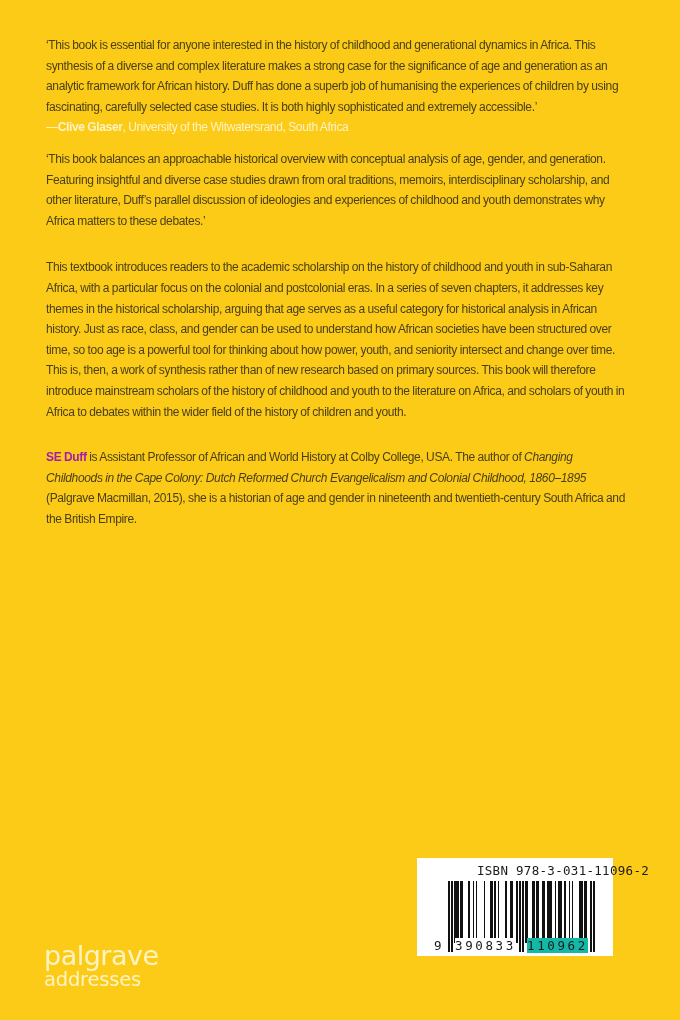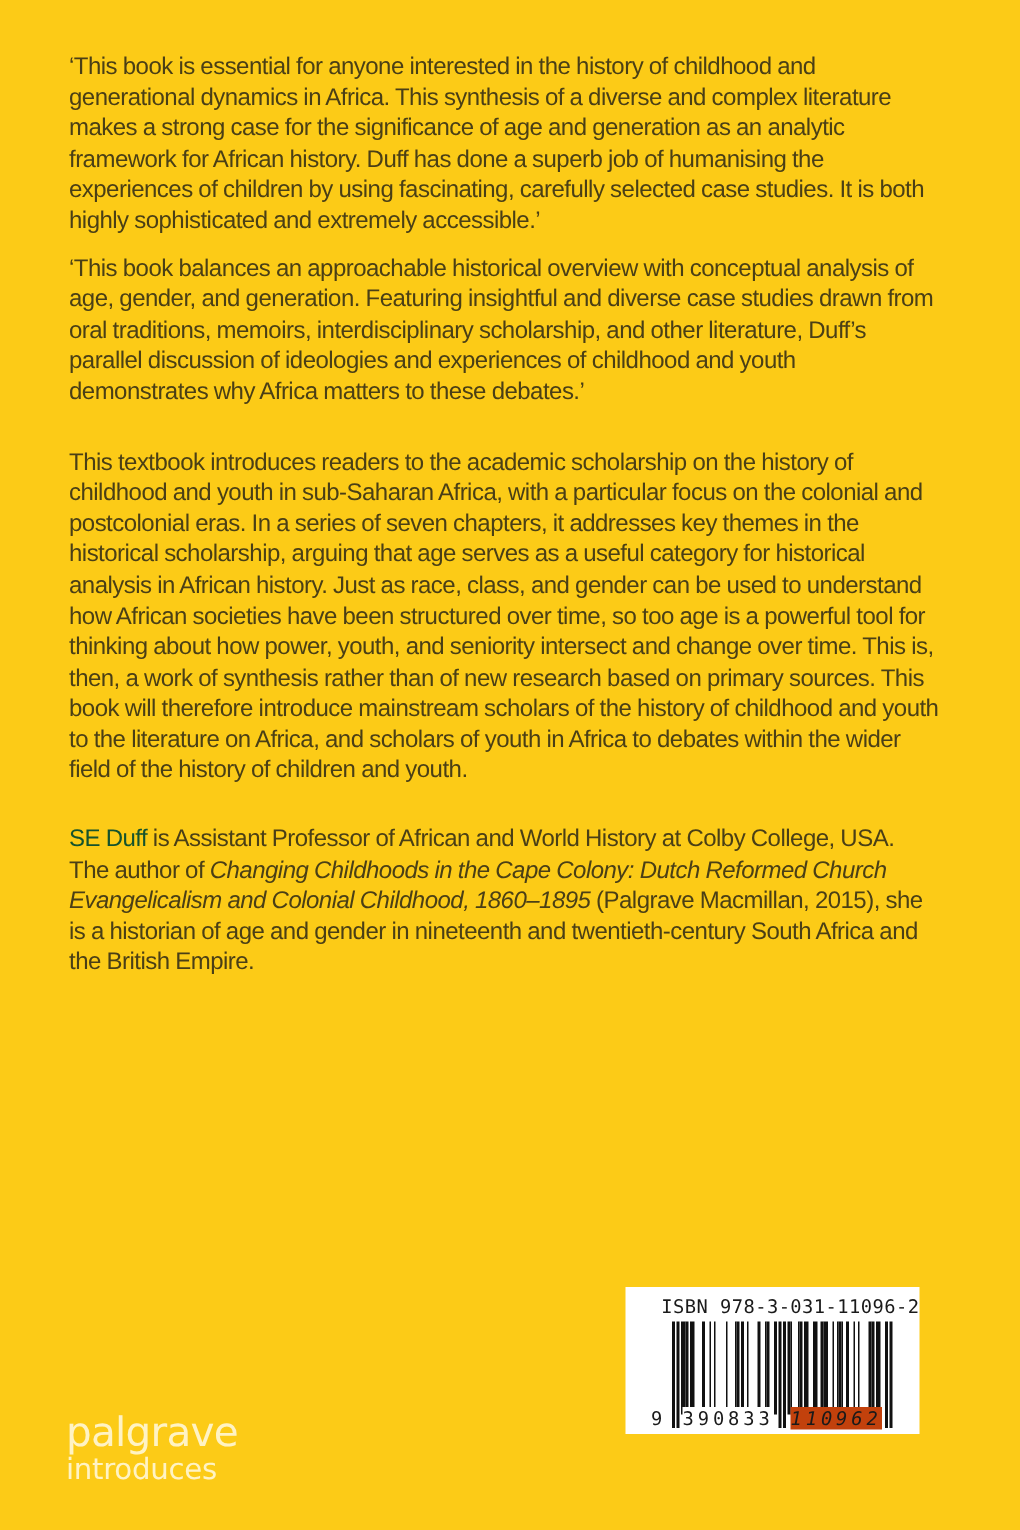--- a/index.html
+++ b/index.html
@@ -7,104 +7,106 @@
     width: 680px; height: 1020px; overflow: hidden;
     background: #fccb17;
     font-family: "Liberation Sans", sans-serif;
     position: relative;
   }
   .page { position: absolute; inset: 0; background: #fccb17; }
   .text-col {
     position: absolute; left: 46px; top: 35px; width: 580px;
     color: #4a3f16;
     font-family: "Liberation Sans", sans-serif;
-    font-size: 16px;
+    font-size: 12px;
     line-height: 20.6px;
     letter-spacing: -0.35px;
     word-spacing: -0.3px;
   }
   .text-col p { margin: 0; }
   .quote { margin-bottom: 0; }
   .attribution { color: #fff3c4; }
   .attribution .name { font-weight: bold; }
   .gap-small { height: 11px; }
   .gap-large { height: 26px; }
   .gap-bio { height: 25px; }
-  .bio .author { color: #14532d; font-weight: normal; }
+  .bio .author { color: #a21caf; font-weight: bold; }
   .bio em { font-style: italic; }
 
   .logo {
     position: absolute; left: 44px; top: 930px;
     color: #fff3c4;
     font-family: "DejaVu Sans", sans-serif;
     line-height: 1;
   }
   .logo .l1 { font-size: 27px; letter-spacing: -0.5px; font-weight: normal; display:block;margin-top:12px; }
   .logo .l2 { font-size: 19.5px; letter-spacing: -0.2px; display:block; margin-top: 1px; }
 
   .barcode-box {
     position: absolute; left: 417px; top: 858px; width: 196px; height: 120px;
   }
   .barcode-white {
     position: absolute; left: 0; top: 0; width: 196px; height: 98px; background: #ffffff;
   }
   .isbn-text {
-    position: absolute; left: 0; top: 5px; width: 196px; text-align: right;
+    position: absolute; left: 0; top: 5px; width: 196px; text-align: center;
     font-family: "DejaVu Sans Mono", monospace; font-size: 12.5px; color: #1a1a1a;
     letter-spacing: 0.3px;
+    padding-left: 48px;
   }
   .bars {
     position: absolute; left: 31px; top: 23px; width: 147px; height: 71px;
     display: flex; align-items: flex-start;
   }
   .bars span { display: block; height: 62px; }
   .bars span.g { height: 71px; }
   .digits {
     position: absolute; top: 80px; left: 17px; width: 170px;
     font-family: "DejaVu Sans Mono", monospace; font-size: 12.5px; color: #1a1a1a;
   }
   .digits .d0 { position: absolute; left: 0; }
   .digits .d1 { position: absolute; left: 21px; letter-spacing: 2.6px; background: #fff; }
-  .digits .d2 { position: absolute; left: 93px; letter-spacing: 2.6px; background: #c2410c; font-style: italic; }
+  .digits .d2 { position: absolute; left: 93px; letter-spacing: 2.6px; background: #14b8a6; }
   .url-strip {
     position: absolute; left: 0; top: 98px; width: 196px; height: 22px;
     background: #4d4434;
     color: #f2c93a; font-size: 13px; text-align: center; line-height: 22px;
     font-family: "DejaVu Sans", sans-serif; letter-spacing: -0.2px;
   }
 </style>
 </head>
 <body>
 
 <div class="page">
 
   <div class="text-col">
 
     <div class="quote">
       <p>‘This book is essential for anyone interested in the history of childhood and generational dynamics in Africa. This synthesis of a diverse and complex literature makes a strong case for the significance of age and generation as an analytic framework for African history. Duff has done a superb job of humanising the experiences of children by using fascinating, carefully selected case studies. It is both highly sophisticated and extremely accessible.’</p>
+      <p class="attribution"><span>—</span><span class="name">Clive Glaser</span><span>, University of the Witwatersrand, South Africa</span></p>
     </div>
 
     <div class="gap-small"></div>
 
     <div class="quote">
       <p>‘This book balances an approachable historical overview with conceptual analysis of age, gender, and generation. Featuring insightful and diverse case studies drawn from oral traditions, memoirs, interdisciplinary scholarship, and other literature, Duff’s parallel discussion of ideologies and experiences of childhood and youth demonstrates why Africa matters to these debates.’</p>
     </div>
 
     <div class="gap-large"></div>
 
     <p>This textbook introduces readers to the academic scholarship on the history of childhood and youth in sub-Saharan Africa, with a particular focus on the colonial and postcolonial eras. In a series of seven chapters, it addresses key themes in the historical scholarship, arguing that age serves as a useful category for historical analysis in African history. Just as race, class, and gender can be used to understand how African societies have been structured over time, so too age is a powerful tool for thinking about how power, youth, and seniority intersect and change over time. This is, then, a work of synthesis rather than of new research based on primary sources. This book will therefore introduce mainstream scholars of the history of childhood and youth to the literature on Africa, and scholars of youth in Africa to debates within the wider field of the history of children and youth.</p>
 
     <div class="gap-bio"></div>
 
     <p class="bio"><span class="author">SE Duff</span><span> is Assistant Professor of African and World History at Colby College, USA. The author of </span><em>Changing Childhoods in the Cape Colony: Dutch Reformed Church Evangelicalism and Colonial Childhood, 1860–1895</em><span> (Palgrave Macmillan, 2015), she is a historian of age and gender in nineteenth and twentieth-century South Africa and the British Empire.</span></p>
   </div>
 
   <div class="logo">
     <span class="l1">palgrave</span>
-    <span class="l2">introduces</span>
+    <span class="l2">addresses</span>
   </div>
 
   <div class="barcode-box">
     <div class="barcode-white">
       <div class="isbn-text">ISBN 978-3-031-11096-2</div>
       <div class="bars" id="bars">
           <span class="g" style="width: 1.54737px; background: rgb(17, 17, 17);"></span>
           <span class="g" style="width: 1.54737px; background: transparent;"></span>
           <span class="g" style="width: 1.54737px; background: rgb(17, 17, 17);"></span>
           <span style="width: 1.54737px; background: transparent;"></span>

